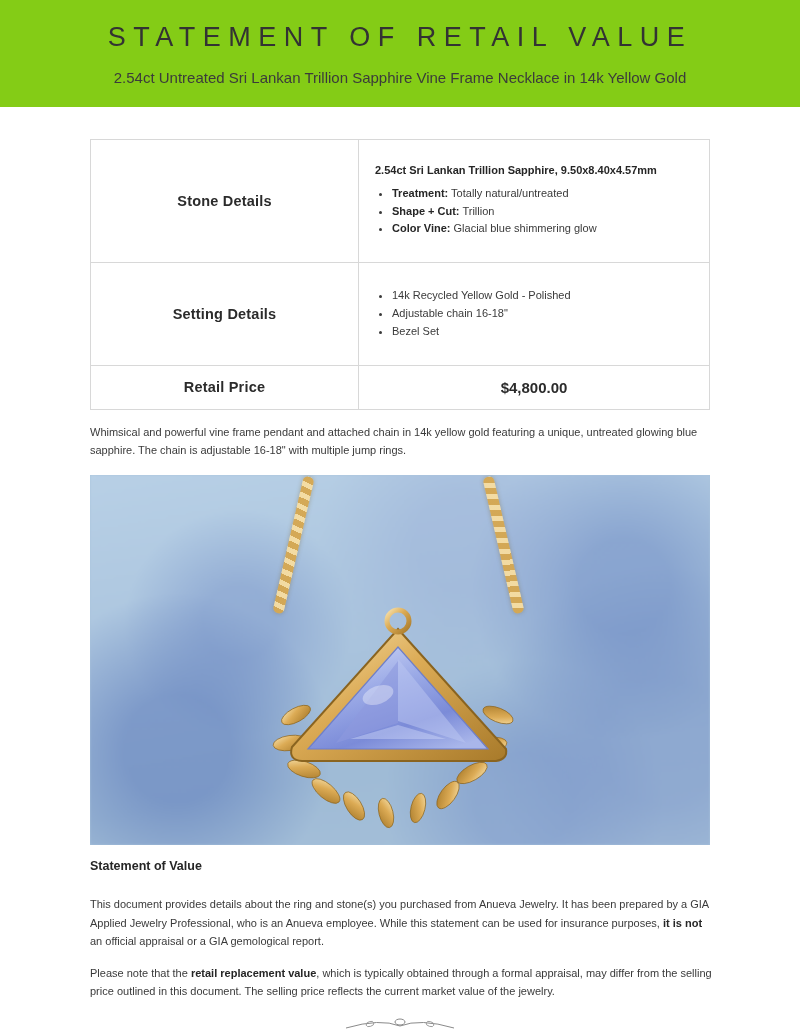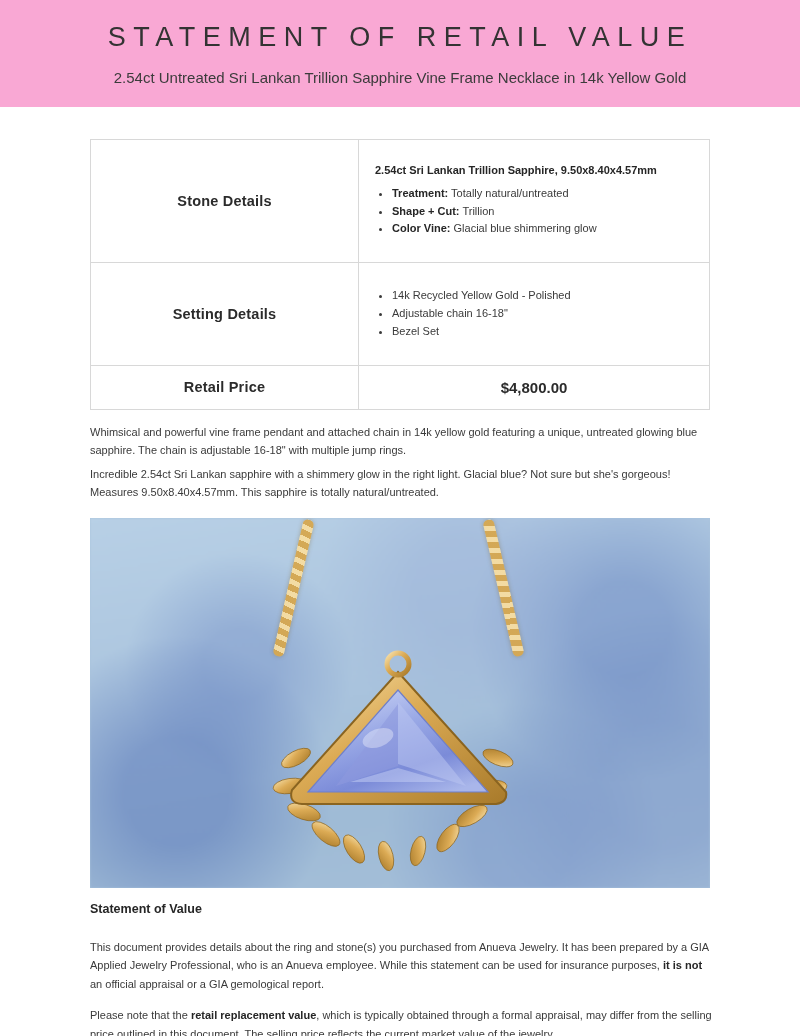--- a/index.html
+++ b/index.html
@@ -8,21 +8,21 @@
     width: 800px;
     height: 1036px;
     background: #ffffff;
     font-family: "Liberation Sans", sans-serif;
     color: #2e2e2e;
     overflow: hidden;
   }
 
   
   .header-band {
-    background: #f9a8d4;
+    background: #84cc16;
     padding: 22px 0 18px 0;
     text-align: center;
   }
   .doc-title {
     font-size: 27px;
     letter-spacing: 7.5px;
     font-weight: 400;
     color: #333333;
     margin: 0 0 14px 0;
     white-space: nowrap;
@@ -206,21 +206,20 @@
         </td>
       </tr>
       <tr class="price-row">
         <td class="label">Retail Price</td>
         <td class="price">$4,800.00</td>
       </tr>
     </tbody>
   </table>
 
   <p class="desc">Whimsical and powerful vine frame pendant and attached chain in 14k yellow gold featuring a unique, untreated glowing blue sapphire. The chain is adjustable 16-18" with multiple jump rings.</p>
-  <p class="desc second">Incredible 2.54ct Sri Lankan sapphire with a shimmery glow in the right light. Glacial blue? Not sure but she's gorgeous! Measures 9.50x8.40x4.57mm. This sapphire is totally natural/untreated.</p>
 
   <div class="photo-wrap">
     <div class="photo-bg"></div>
     <div class="chain-l"></div>
     <div class="chain-r"></div>
     <svg class="pendant" width="300" height="230" viewBox="0 0 300 230">
       <defs>
         <linearGradient id="goldg" x1="0" y1="0" x2="1" y2="1">
           <stop offset="0%" stop-color="#f7e2ae"></stop>
           <stop offset="42%" stop-color="#dcab55"></stop>

